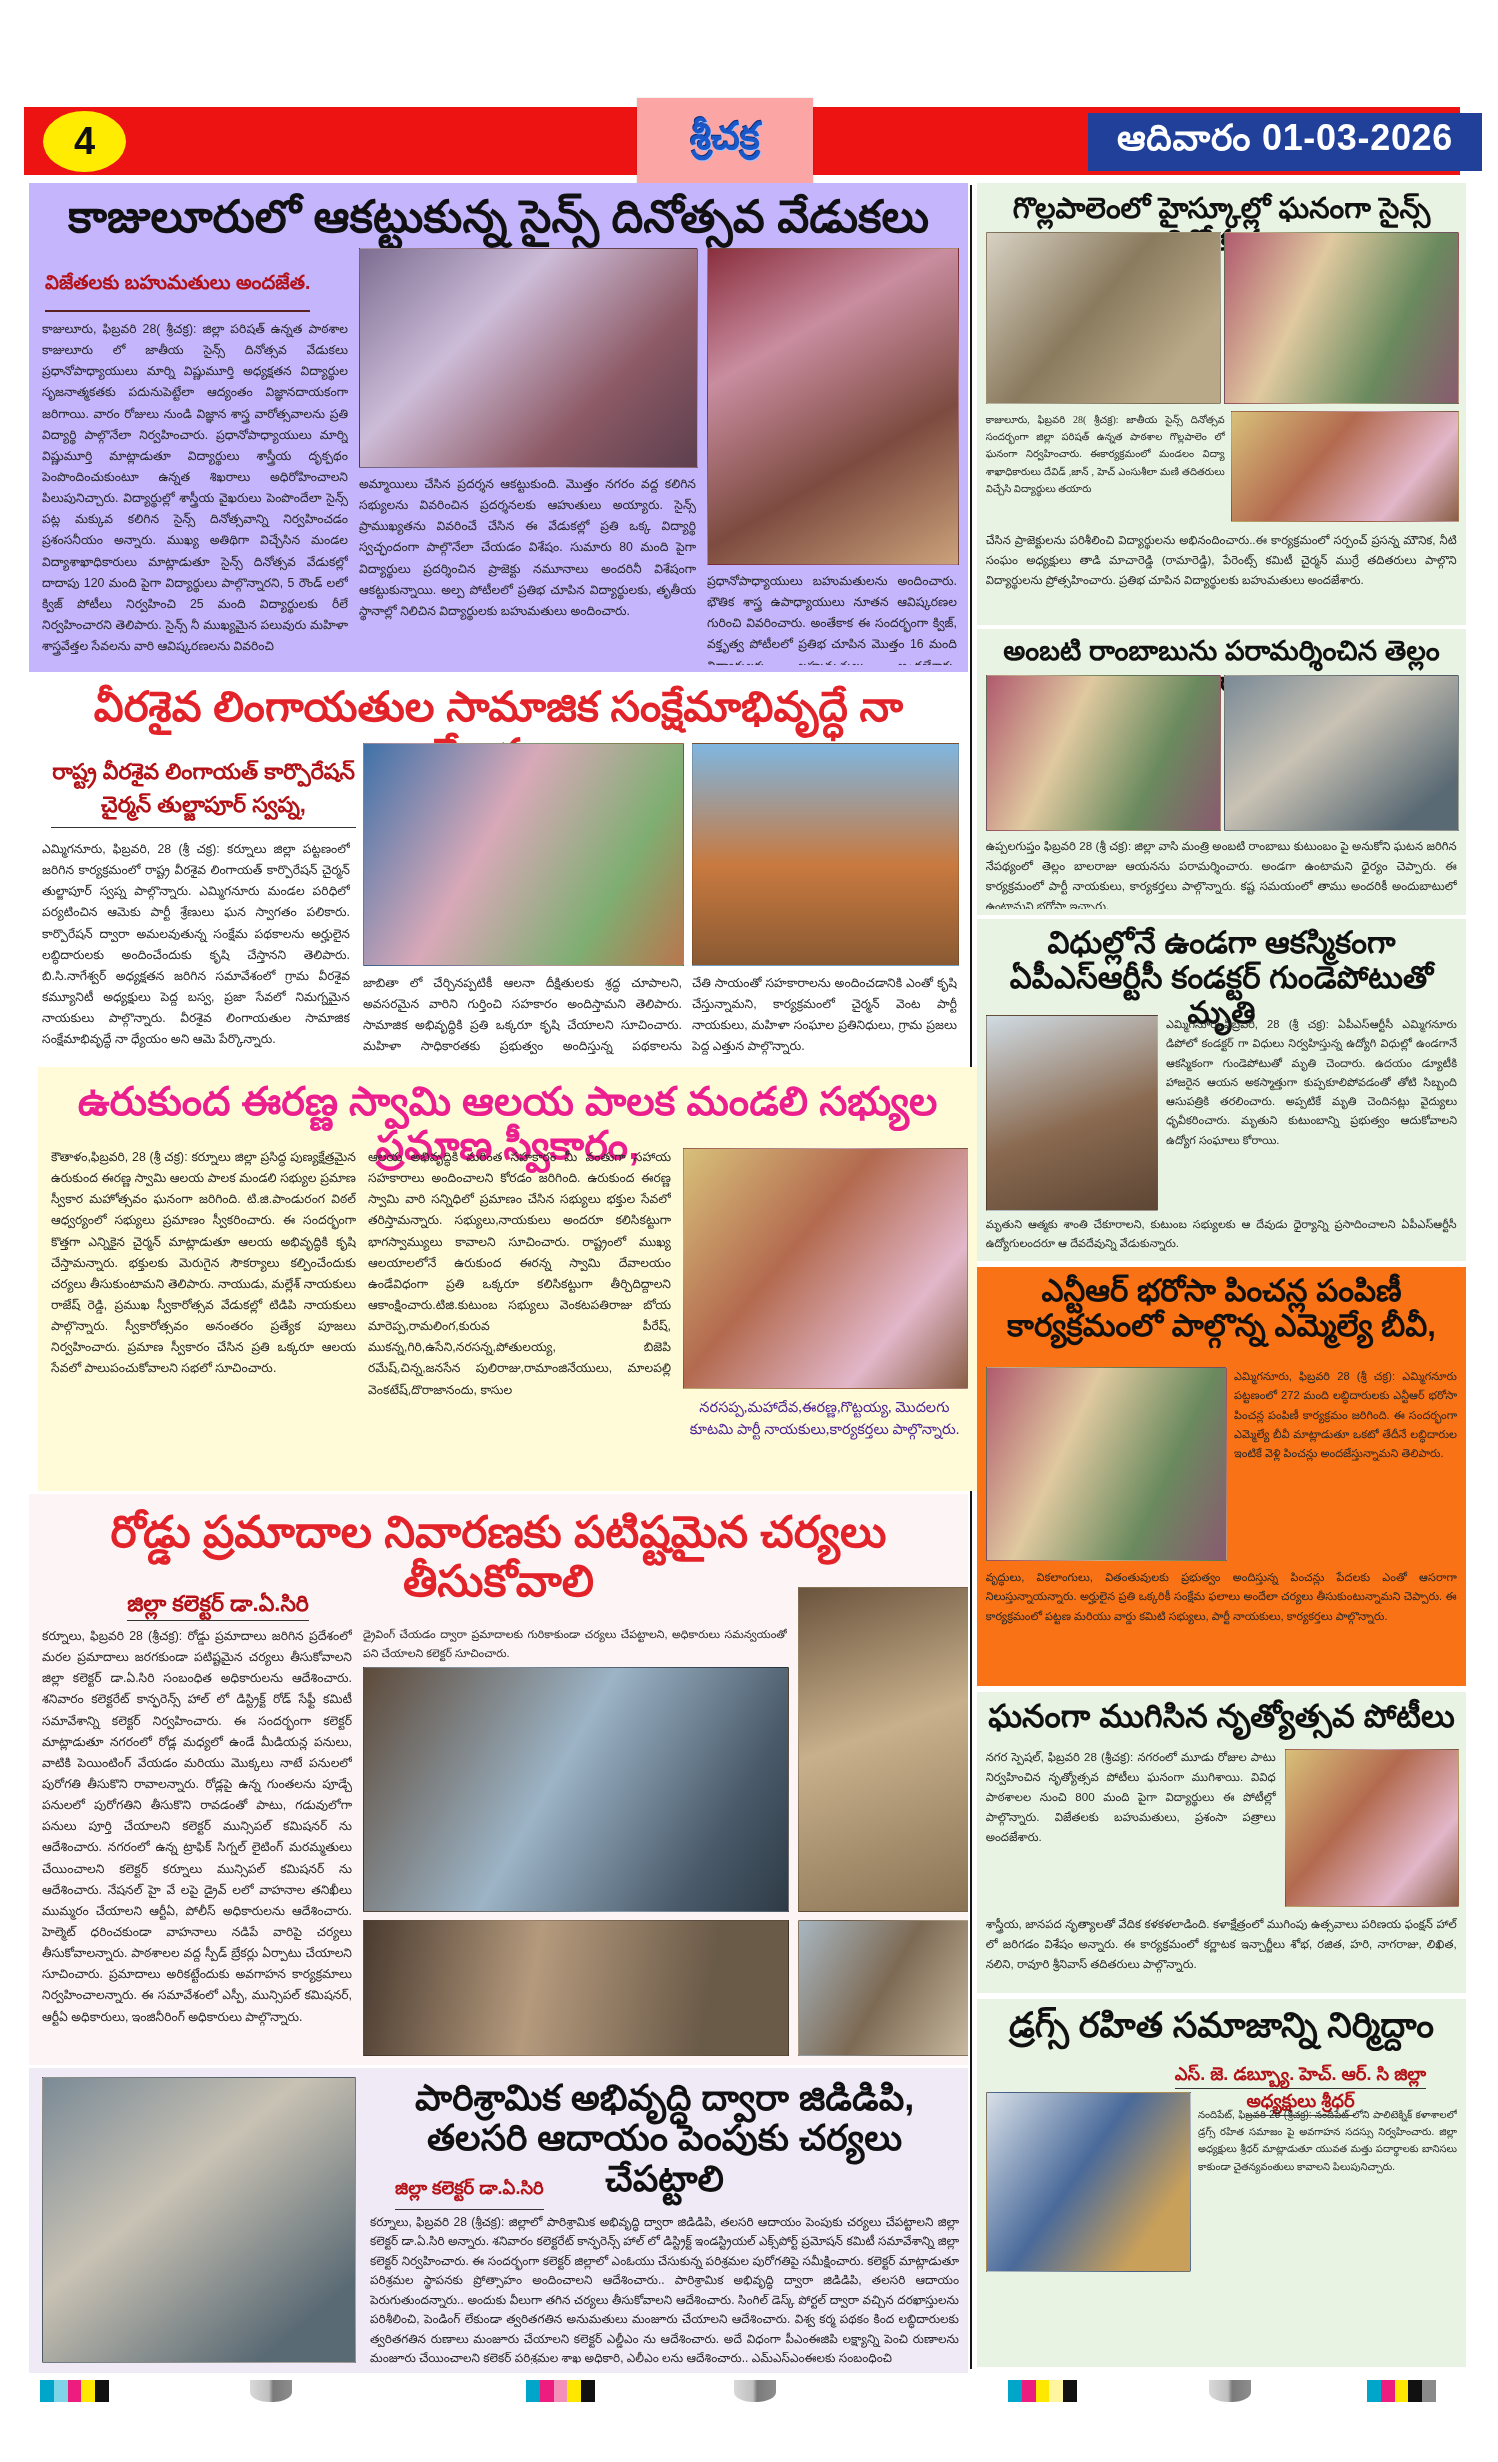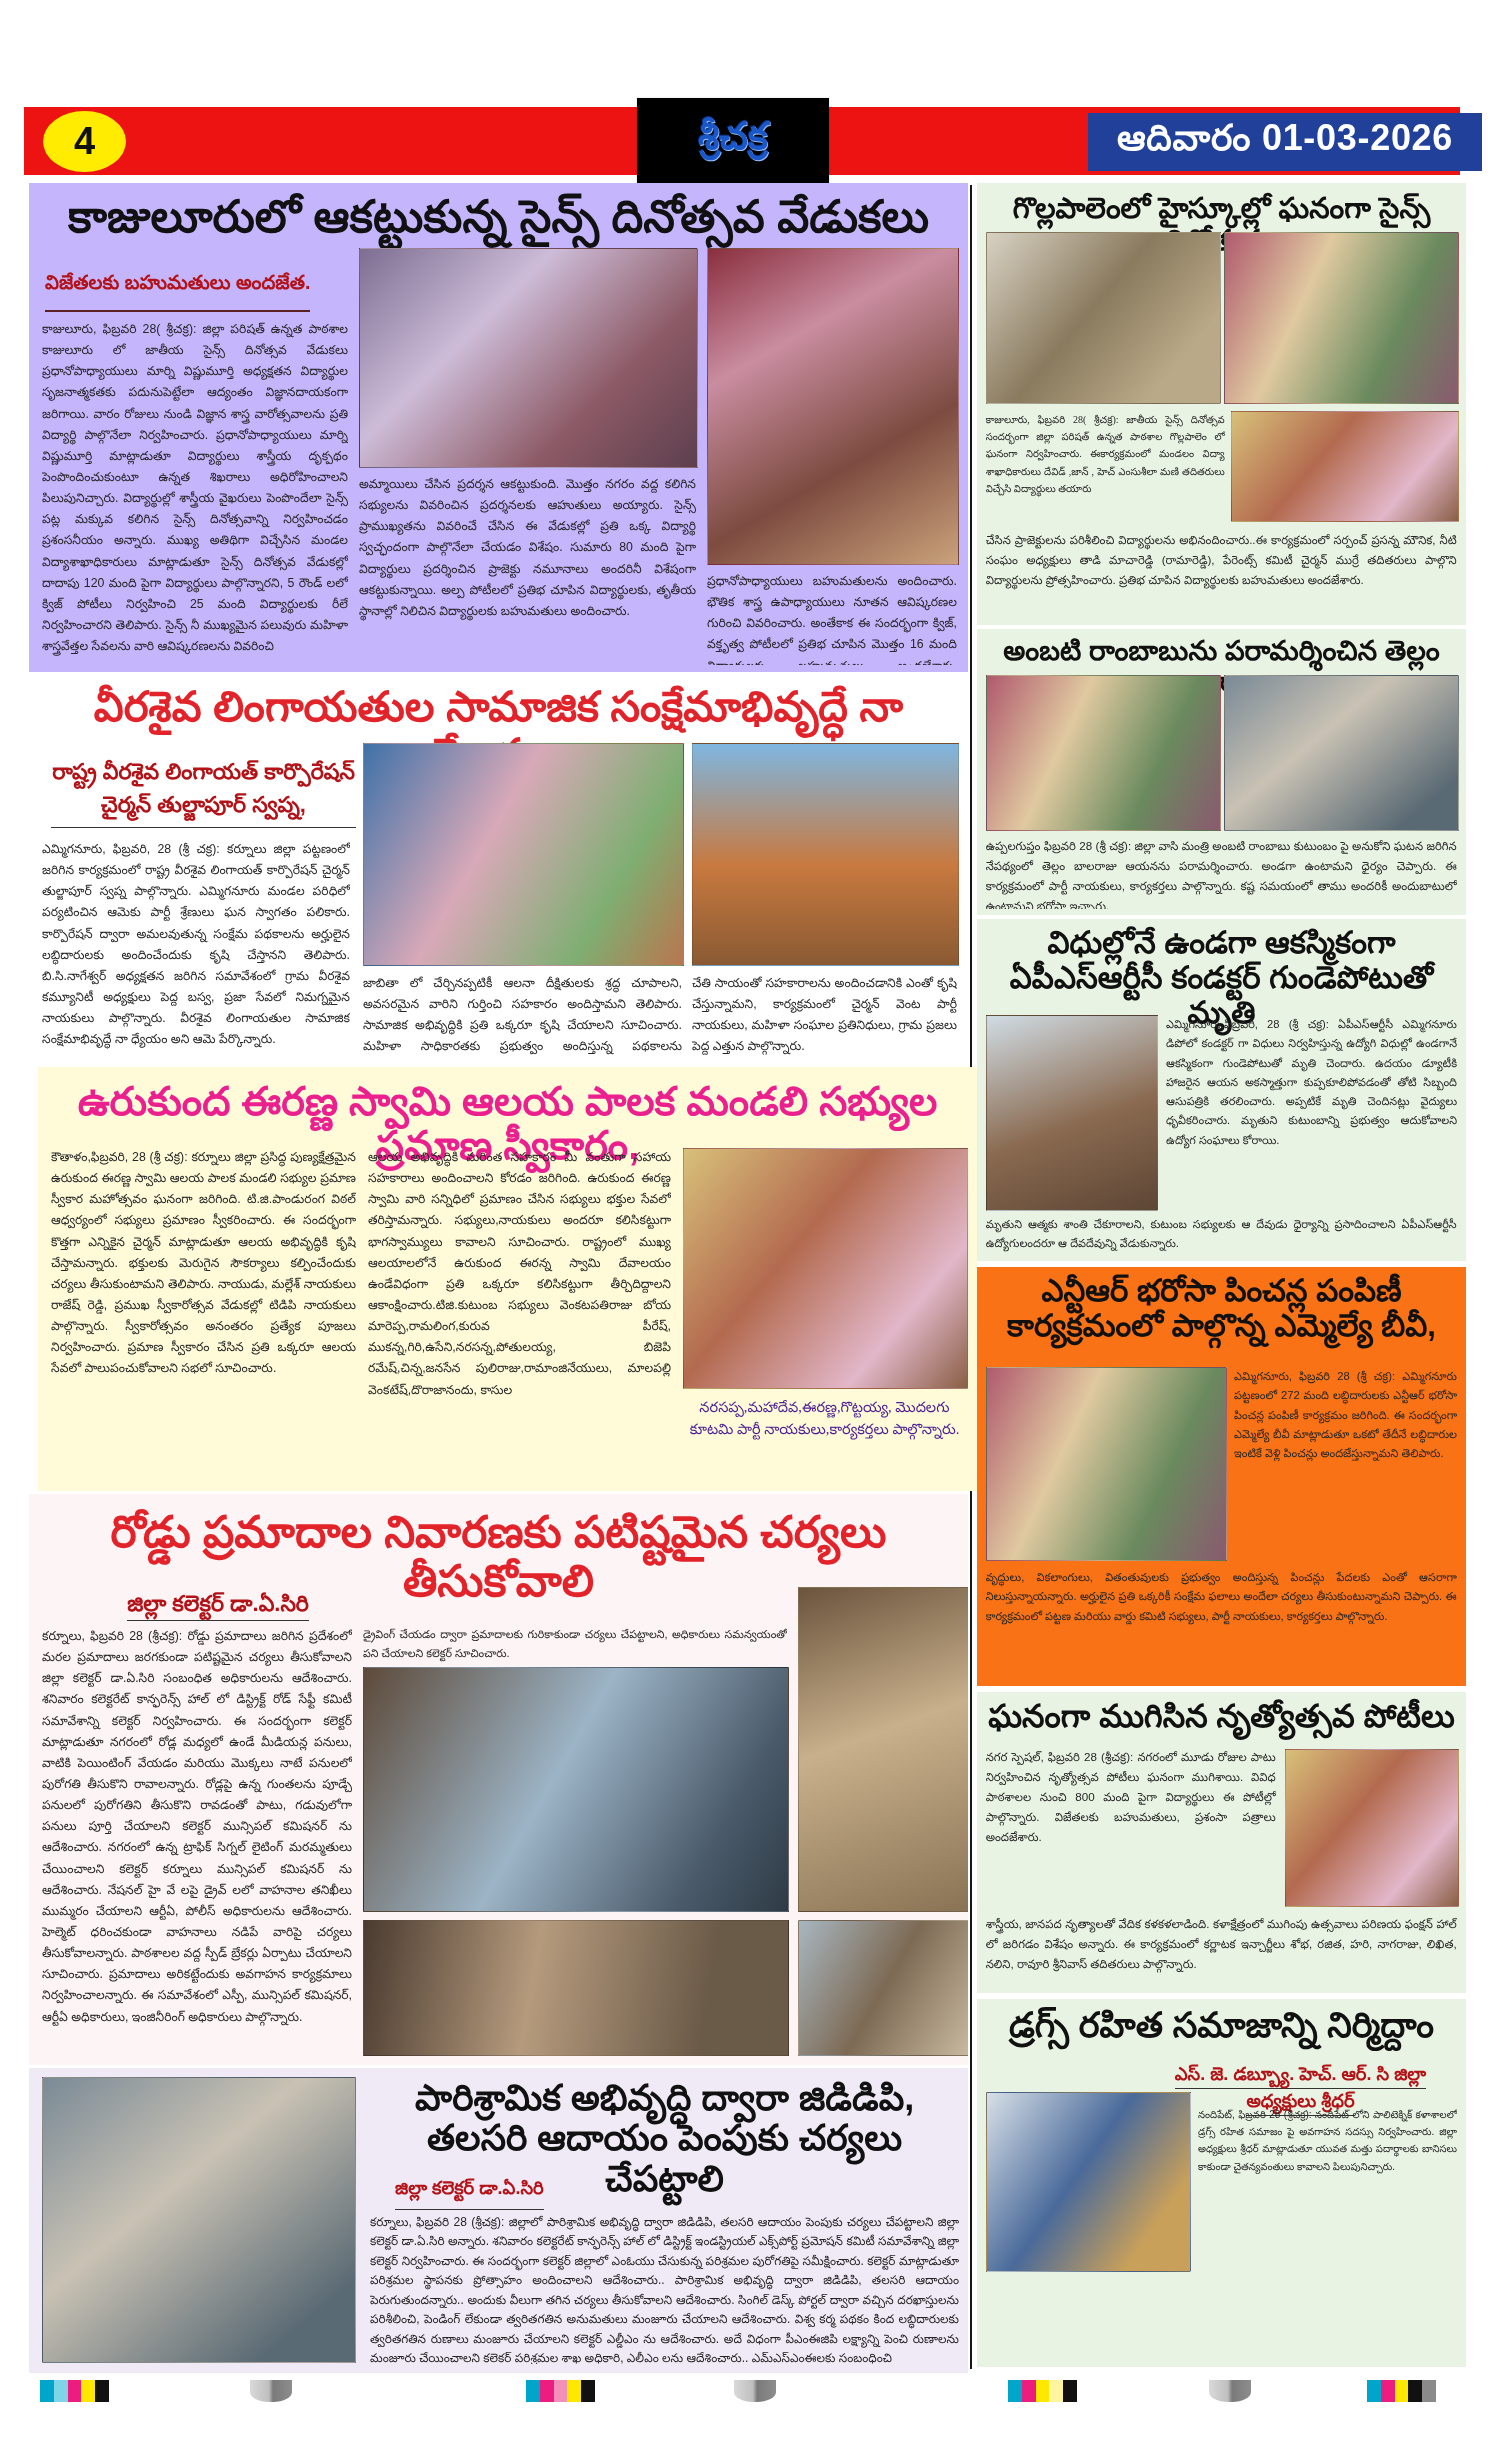--- a/index.html
+++ b/index.html
@@ -3,21 +3,21 @@
 <meta charset="utf-8">
 <style>
   html,body{margin:0;padding:0;background:#ffffff;}
   #page{position:relative;width:1499px;height:2462px;background:#ffffff;overflow:hidden;
         font-family:"Liberation Sans","DejaVu Sans",sans-serif;color:#1c1c1c;}
   
   .masthead{position:absolute;left:24px;top:107px;width:1436px;height:68px;background:#ee1313;}
   .pagenum{position:absolute;left:19px;top:3.6px;width:83px;height:61px;background:#ffec00;
            border-radius:50%;display:flex;align-items:center;justify-content:center;
            font-size:38px;font-weight:bold;color:#111;}
-  .logobox{position:absolute;left:613px;top:-8.7px;width:192px;height:86px;background:#000000;
+  .logobox{position:absolute;left:613px;top:-8.7px;width:176px;height:86px;background:#fca5a5;
            display:flex;flex-direction:column;align-items:center;justify-content:center;box-shadow:0 0 1.5px #00000033;}
   .logotext{font-size:38px;font-weight:bold;color:#1a57c8;text-shadow:0.7px 0.7px 0 #9cc3ff, -0.7px -0.7px 0 #0a2f7a;}
   .datebox{position:absolute;left:1064px;top:5.8px;width:394px;height:58px;background:#20409a;
            display:flex;align-items:center;justify-content:center;color:#ffffff;
            font-size:36px;font-weight:bold;letter-spacing:0.7px;}
   
   .sec{position:absolute;overflow:hidden;}
   .hl{position:absolute;left:0;right:0;text-align:center;font-weight:bold;color:#111;line-height:1.12;}
   .hl-red{color:#e3232a;}
   .hl-pink{color:#ec1f8f;}

